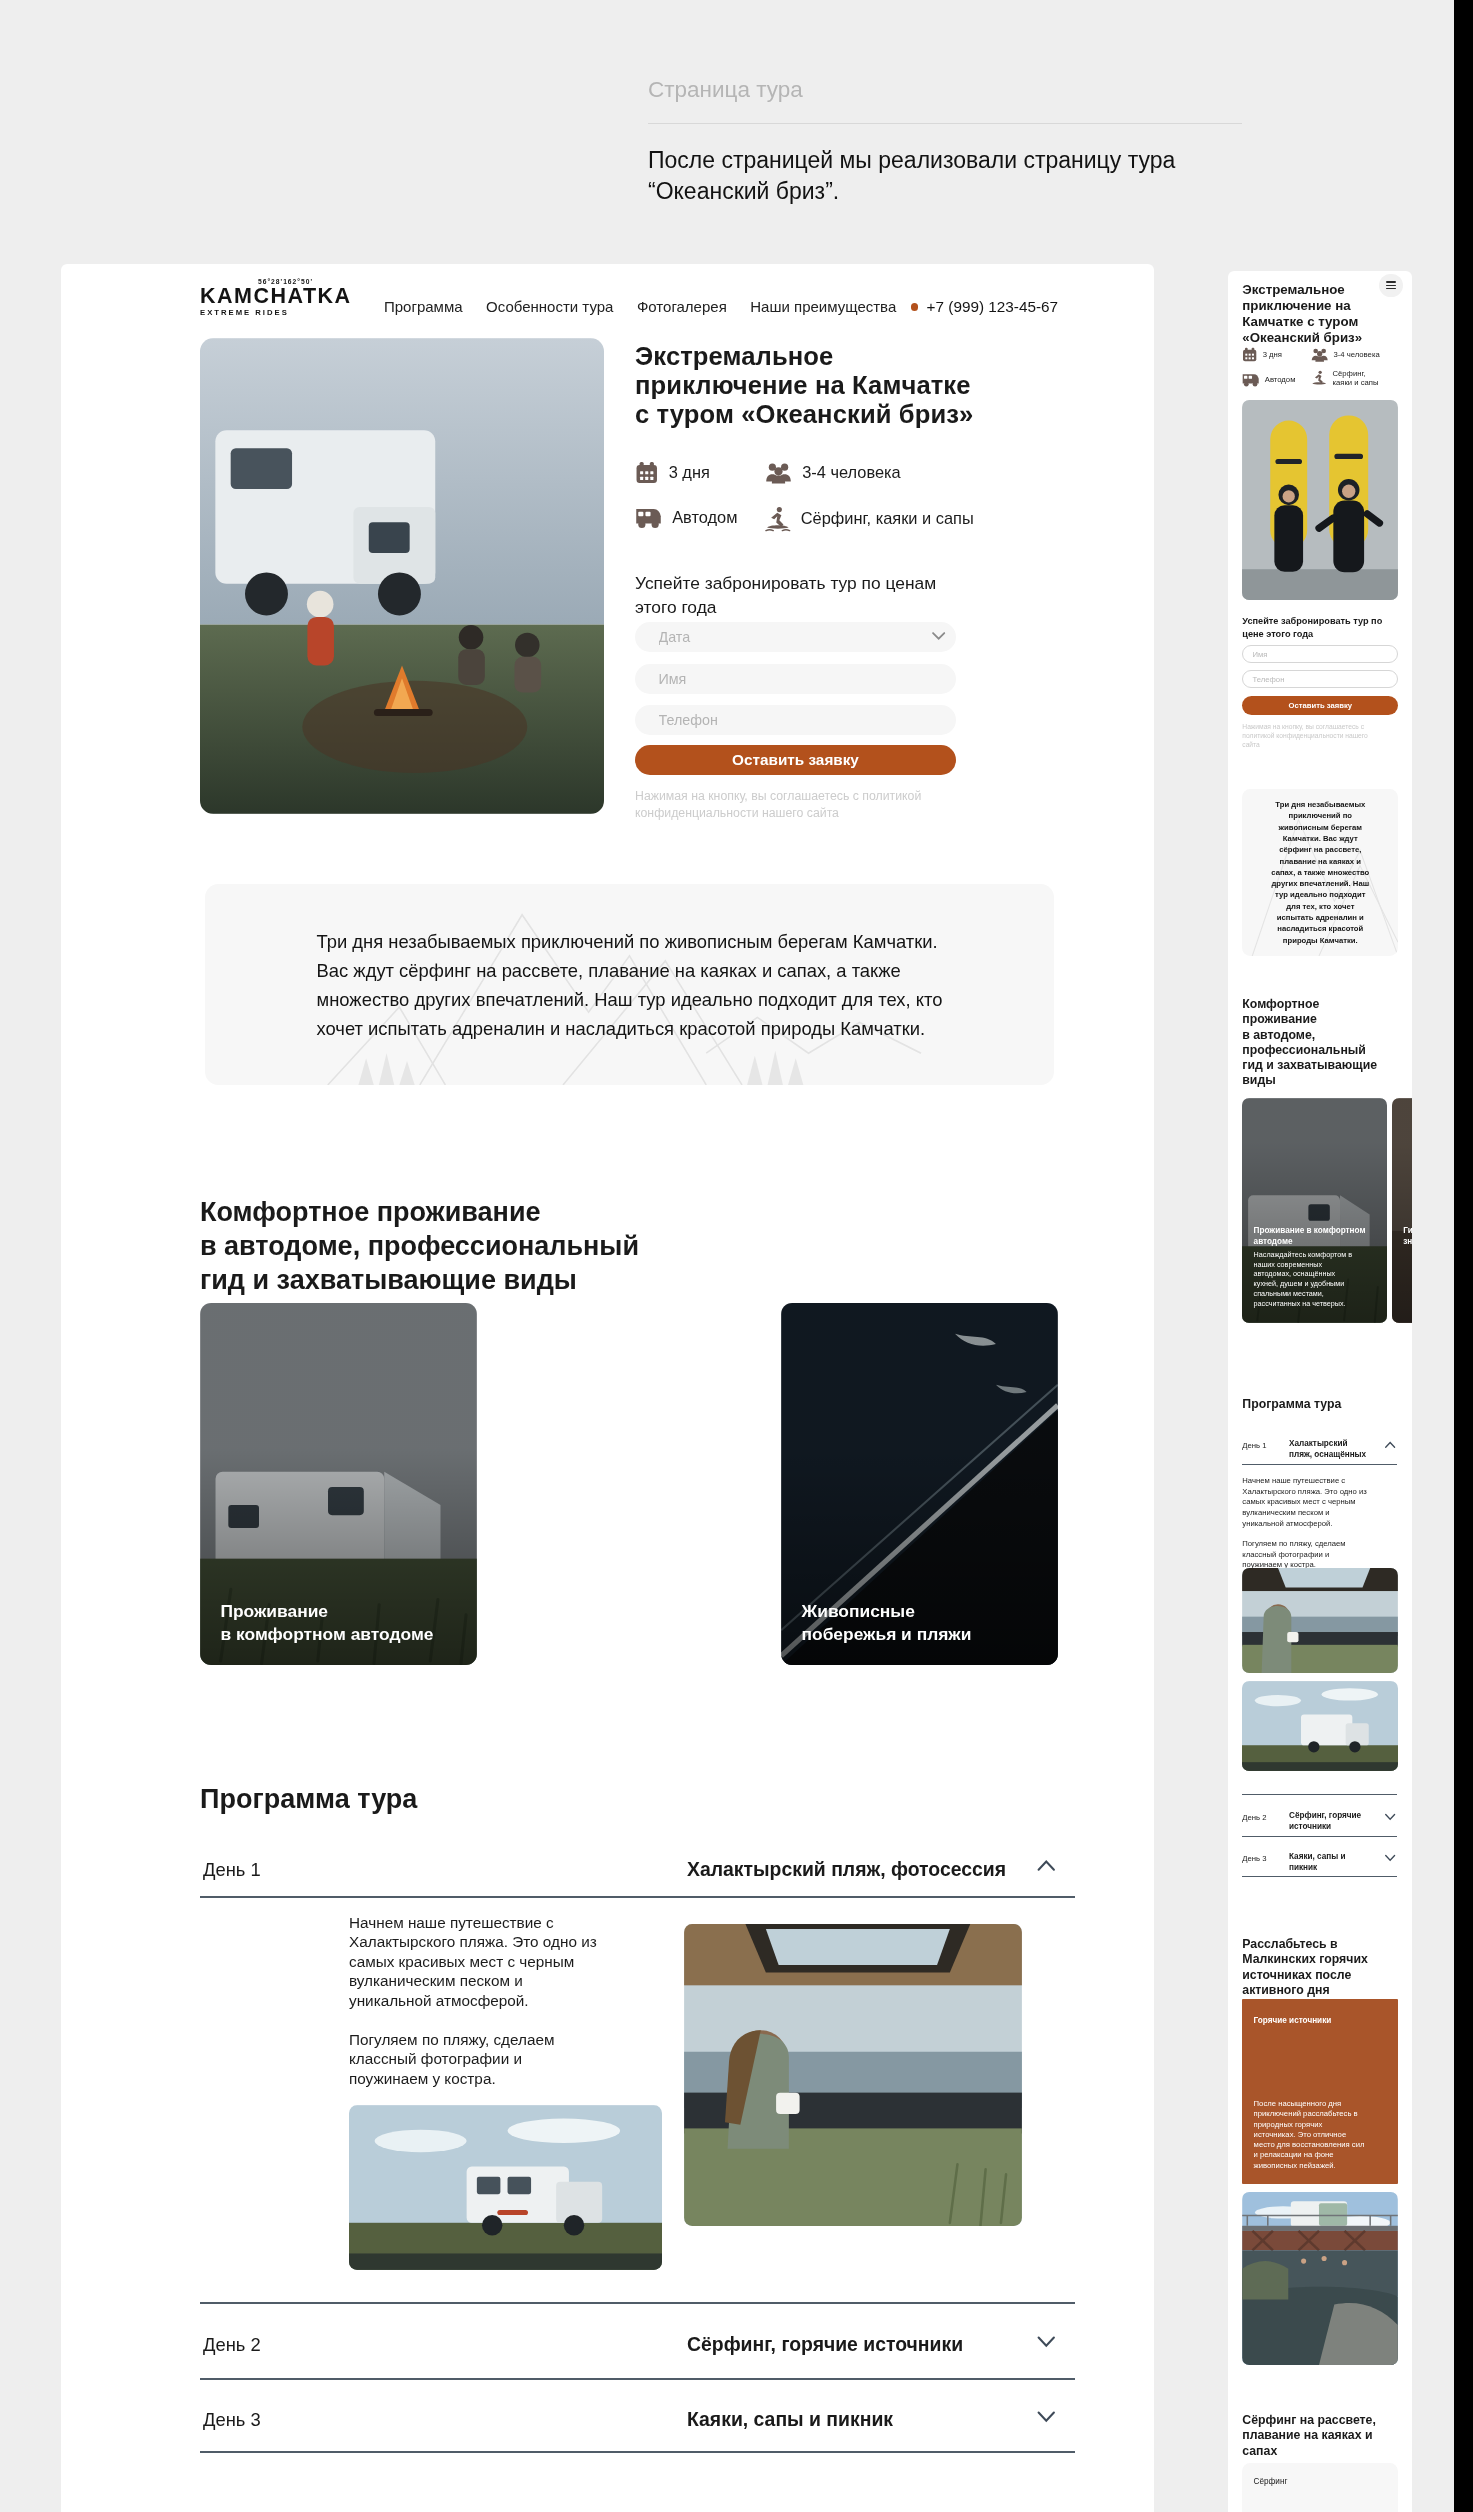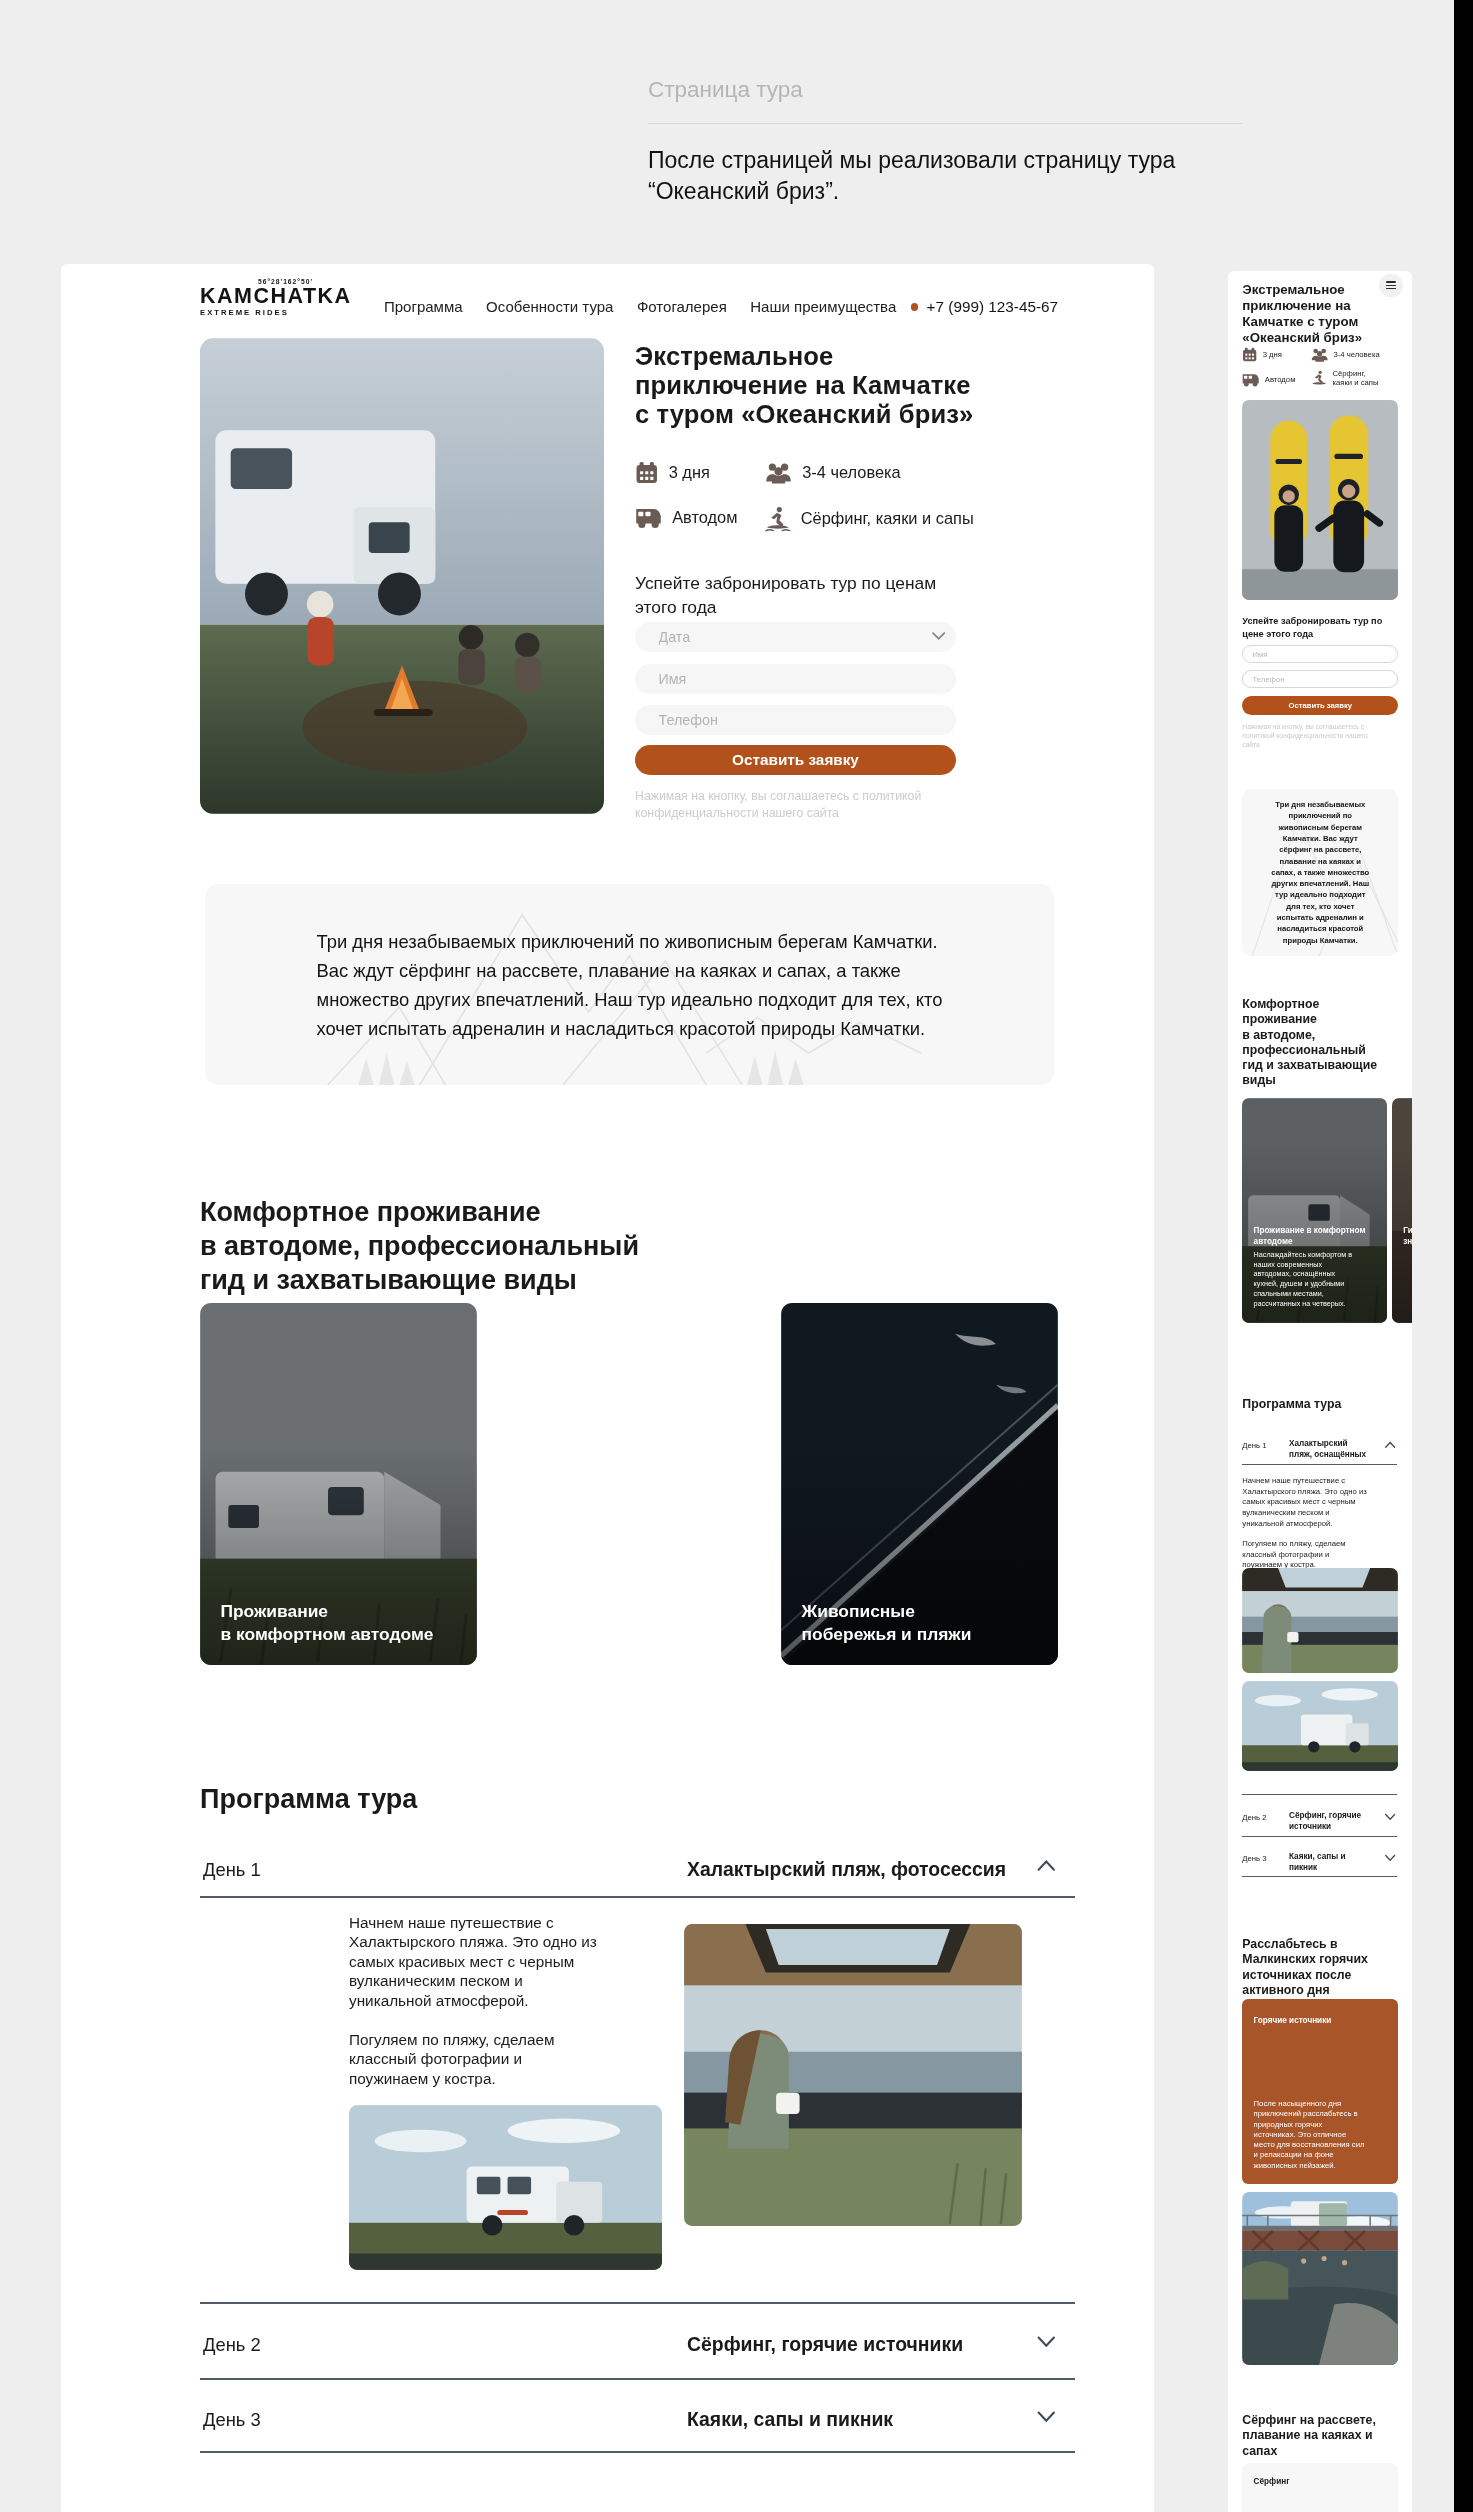--- a/index.html
+++ b/index.html
@@ -80,26 +80,26 @@
   .m-card{top:827px;width:145px;height:225px;border-radius:7.2px;overflow:hidden;}
   .m-card svg{position:absolute;left:0;top:0;}
   .m-card-caption{position:absolute;left:11.3px;top:128px;color:#fff;font-size:8.2px;line-height:10.7px;font-weight:700;}
   .m-card-body{position:absolute;left:11.3px;top:152px;width:123px;color:#fff;font-size:7.2px;line-height:9.7px;}
   .m-program-title{left:14.3px;top:1126px;font-size:12.3px;font-weight:700;}
   .m-day-label{font-size:7.7px;color:#1b1b1b;}
   .m-day-title{font-size:8.2px;line-height:10.7px;font-weight:700;}
   .divider-m{left:14.3px;width:155px;height:1px;background:#505c68;}
   .m-par{left:14.3px;width:153px;font-size:7.7px;line-height:10.7px;color:#1c1c1c;}
   .m-relax-title{left:14.3px;top:1666px;font-size:12.3px;line-height:15.3px;font-weight:700;}
-  .m-orange{left:14.3px;top:1728px;width:156px;height:185px;border-radius:6px;background:#a9552a;color:#fff;}
+  .m-orange{left:14.3px;top:1728px;width:156px;height:185px;border-radius:1px;background:#a9552a;color:#fff;}
   .m-orange-title{position:absolute;left:11.3px;top:17.4px;font-size:8.2px;font-weight:700;}
   .m-orange-body{position:absolute;left:11.3px;bottom:13.3px;width:133px;font-size:7.7px;line-height:10.2px;}
   .m-surf-title{left:14.3px;top:2142px;font-size:12.3px;line-height:15.3px;font-weight:700;}
   .m-surf-card{left:14.3px;top:2192px;width:156px;height:102px;border-radius:8.2px;background:#f7f7f7;}
-  .m-surf-label{position:absolute;left:11.3px;top:14.3px;font-size:8.2px;font-weight:700;}
+  .m-surf-label{position:absolute;left:11.3px;top:14.3px;font-size:8.2px;font-weight:400;}
   .black-band{right:0;top:0;width:20.5px;height:2512px;background:#000;}
   .burger-lines{width:10.2px;}
   .burger-lines span{display:block;height:1.3px;background:#2a2a2a;margin:2px 0;border-radius:1px;}
 </style>
 </head>
 <body>
 
 <div class="page">
 
   <div class="abs intro-label" data-bind="intro.label">Страница тура</div>

